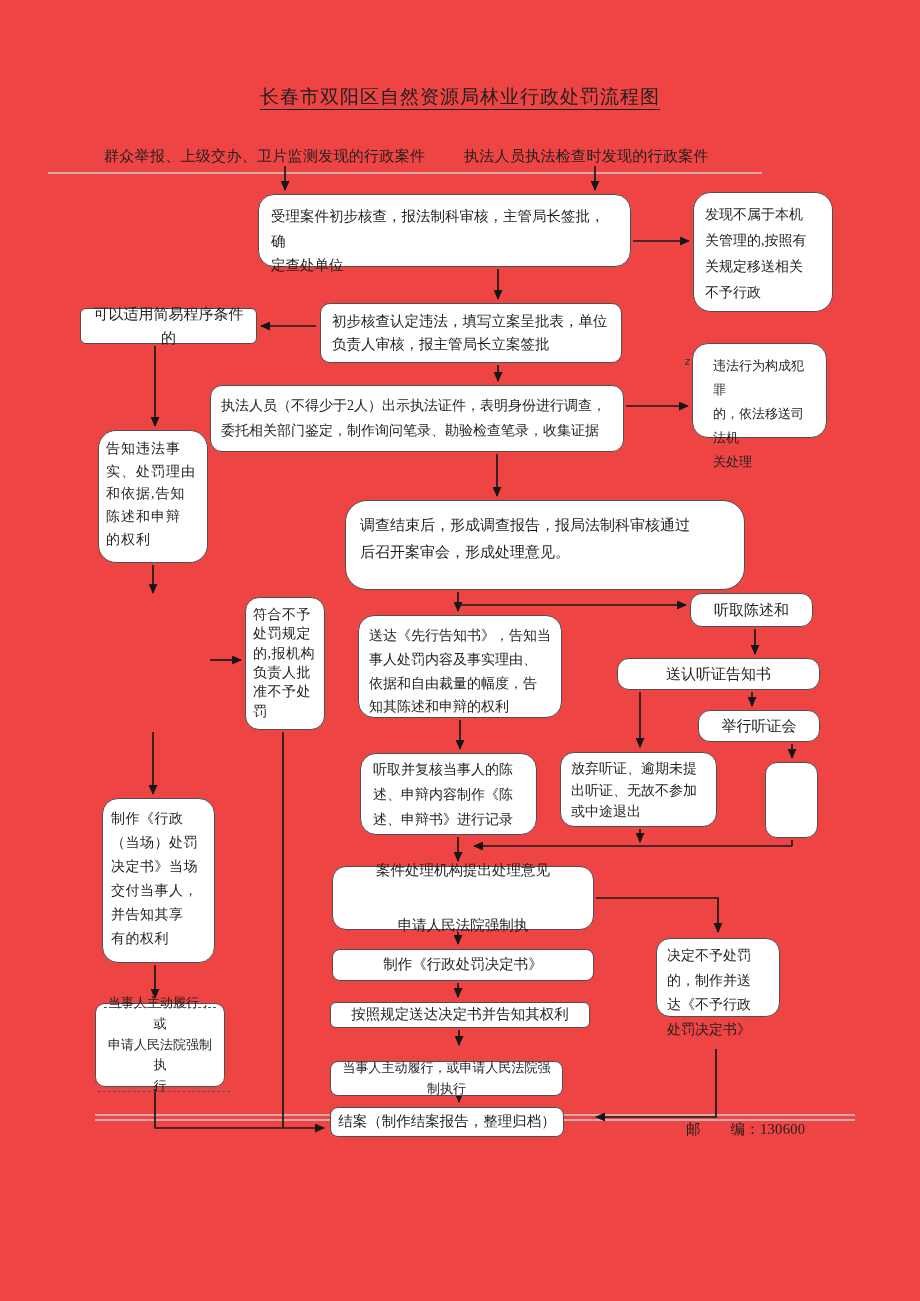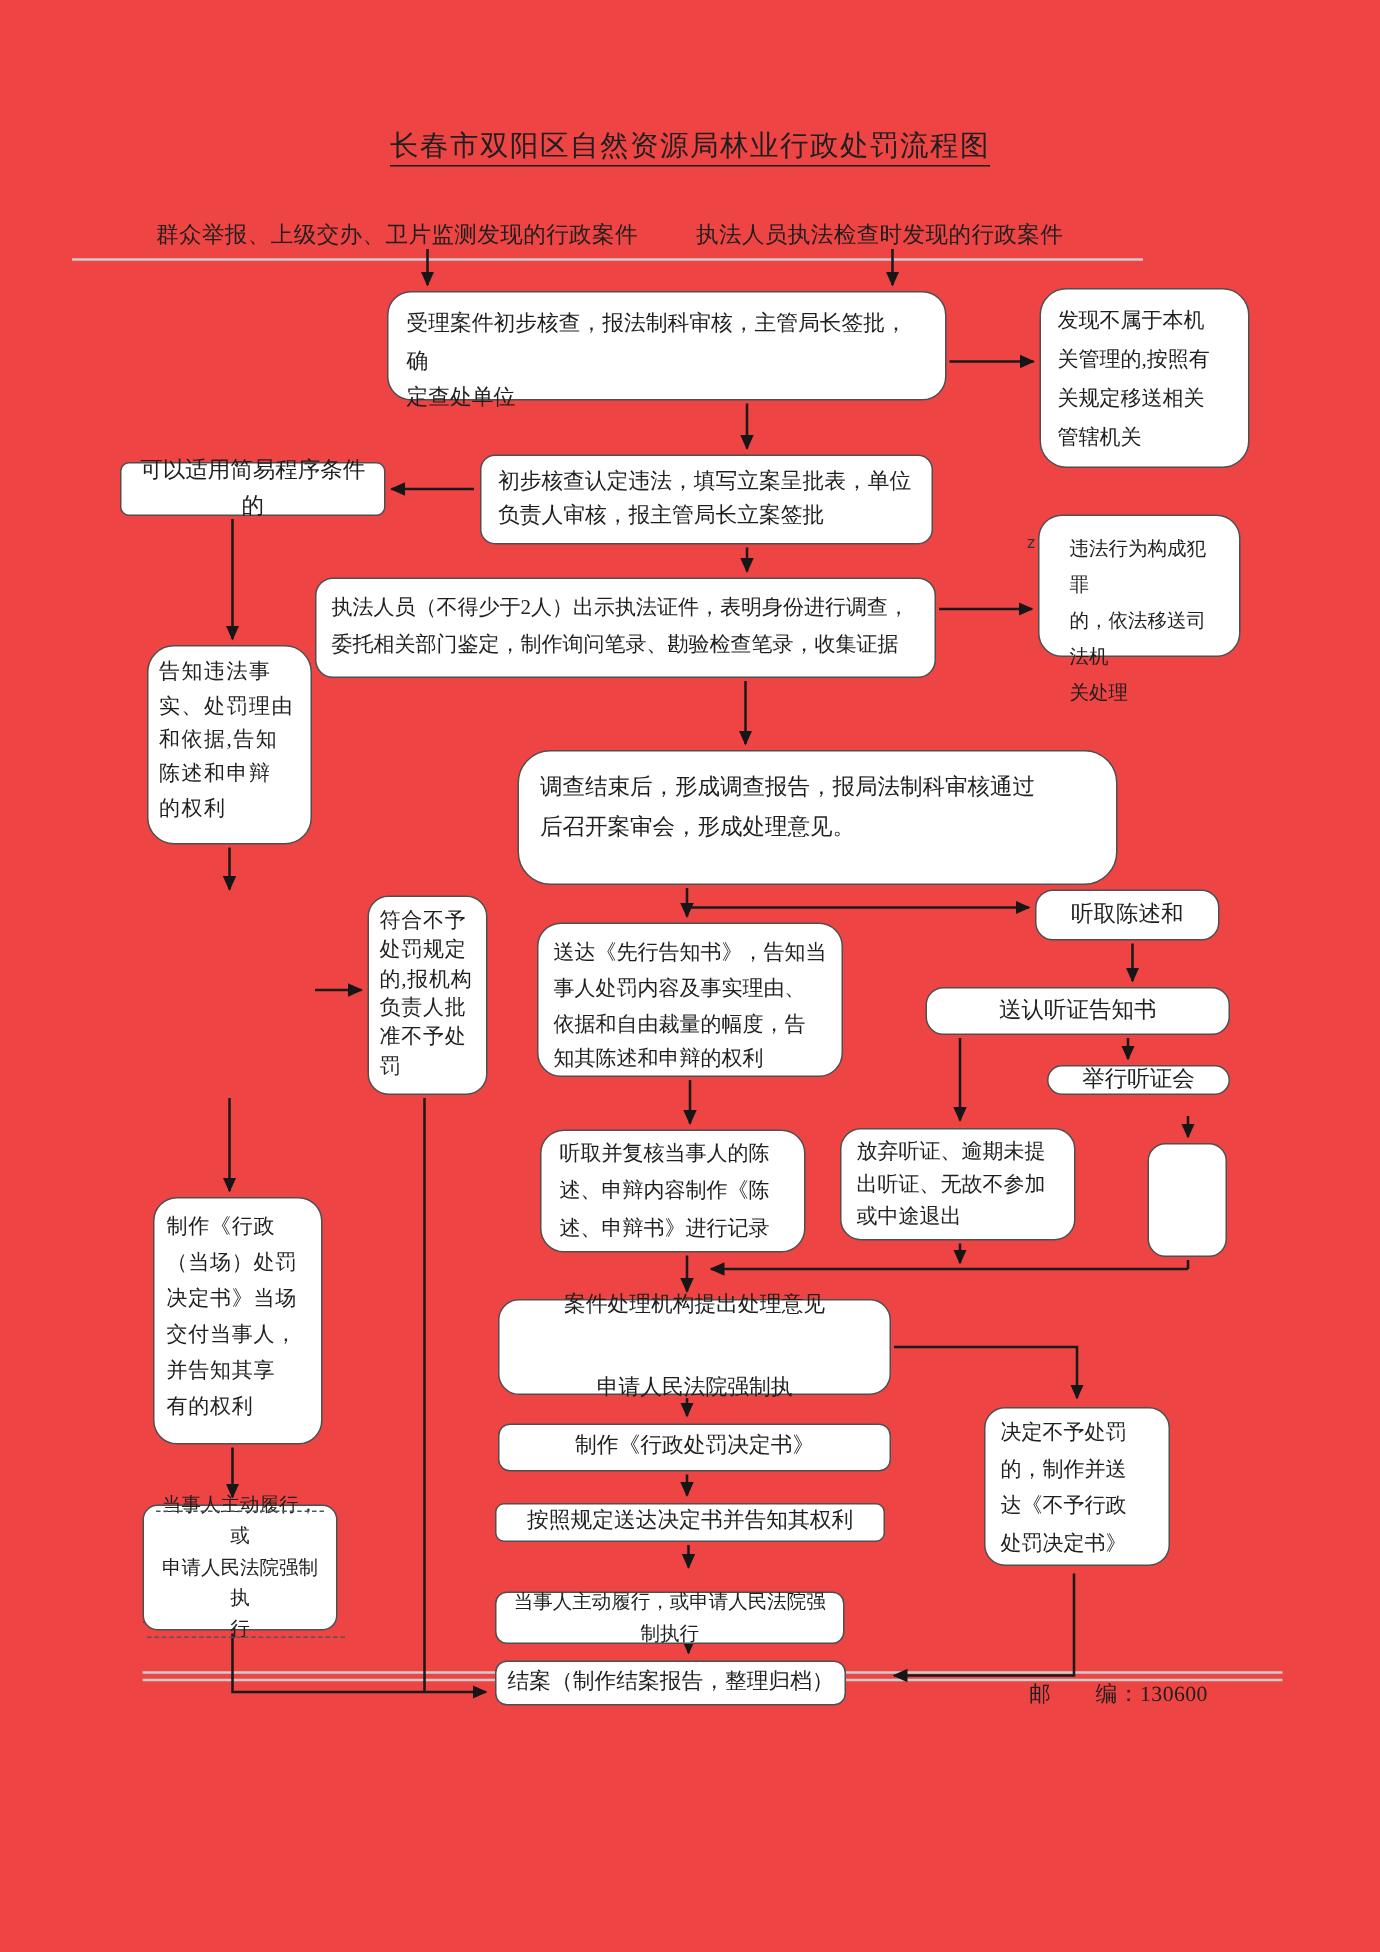--- a/index.html
+++ b/index.html
@@ -33,28 +33,28 @@
   #n-simple{left:80px;top:308px;width:177px;height:36px;border-radius:6px;font-size:15px;}
   #n-investigate{left:210px;top:385px;width:414px;height:67px;border-radius:12px;padding:7px 10px;line-height:1.8;}
   #n-transfer-judicial{left:692px;top:343px;width:135px;height:95px;border-radius:16px;padding:10px 20px;font-size:13px;line-height:1.85;}
   #n-inform-rights{left:98px;top:430px;width:110px;height:133px;border-radius:18px;padding:7px;letter-spacing:1px;line-height:1.62;}
   #n-report{left:345px;top:500px;width:400px;height:90px;border-radius:22px;padding:11px 14px;font-size:15px;line-height:1.8;}
   #n-statement{left:98px;top:597px;width:110px;height:133px;border-radius:18px;padding:7px;letter-spacing:0.5px;line-height:1.38;}
   #n-no-pen-appr{left:245px;top:597px;width:80px;height:133px;border-radius:14px;padding:7px;letter-spacing:0.5px;line-height:1.38;}
   #n-prior-notice{left:358px;top:615px;width:204px;height:103px;border-radius:16px;padding:8px 10px;line-height:1.7;}
   #n-hear-cond{left:690px;top:593px;width:123px;height:34px;border-radius:12px;font-size:15px;}
   #n-hear-notice{left:617px;top:658px;width:203px;height:32px;border-radius:12px;font-size:15px;}
-  #n-hold-hear{left:698px;top:710px;width:122px;height:20px;border-radius:12px;font-size:15px;}
+  #n-hold-hear{left:698px;top:710px;width:122px;height:32px;border-radius:12px;font-size:15px;}
   #n-listen{left:360px;top:753px;width:177px;height:82px;border-radius:16px;padding:3px 12px;line-height:1.8;}
   #n-waive{left:560px;top:752px;width:157px;height:75px;border-radius:14px;padding:5px 10px;line-height:1.55;}
   #n-hear-result{left:765px;top:762px;width:53px;height:76px;border-radius:12px;}
   #n-propose{left:332px;top:866px;width:262px;height:64px;border-radius:14px;font-size:14.5px;line-height:1.9;}
   #n-make-dec{left:332px;top:949px;width:262px;height:32px;border-radius:8px;font-size:14.5px;}
   #n-onsite{left:102px;top:798px;width:113px;height:165px;border-radius:16px;padding:8px;letter-spacing:0.5px;line-height:1.72;}
-  #n-no-pen-dec{left:656px;top:938px;width:124px;height:106px;border-radius:14px;padding:5px 10px;line-height:1.75;}
+  #n-no-pen-dec{left:656px;top:938px;width:124px;height:79px;border-radius:14px;padding:5px 10px;line-height:1.75;}
   #n-deliver{left:330px;top:1002px;width:260px;height:26px;border-radius:6px;font-size:14.5px;}
   #n-vol-center{left:330px;top:1050px;width:233px;height:35px;border-radius:8px;font-size:13px;margin-top:11px;}
   #n-close{left:330px;top:1107px;width:234px;height:30px;border-radius:8px;font-size:14.5px;}
   #n-vol-left{left:95px;top:1003px;width:130px;height:84px;border-radius:10px;font-size:13px;line-height:1.6;white-space:pre-line;text-align:center;
               display:flex;align-items:center;justify-content:center;}
   .dash-top{position:absolute;top:3px;left:8px;right:8px;border-top:1.3px dashed #555;}
   .dash-bottom{position:absolute;bottom:-6px;left:2px;width:103%;border-top:1.3px dashed #555;}
 </style>
 </head>
 <body>
@@ -111,21 +111,21 @@
       <line x1="283" y1="732" x2="283" y2="1128"></line>
       <path d="M716,1049 L716,1117 L596,1117" marker-end="url(#ah)"></path>
     </g>
   </svg>
 
   <div class="nd" id="n-accept">受理案件初步核查，报法制科审核，主管局长签批，确
 定查处单位</div>
   <div class="nd" id="n-transfer-other">发现不属于本机
 关管理的,按照有
 关规定移送相关
-管辖机关</div>
+不予行政</div>
   <div class="nd" id="n-initial-check">初步核查认定违法，填写立案呈批表，单位
 负责人审核，报主管局长立案签批</div>
   <div class="nd c" id="n-simple">可以适用简易程序条件的</div>
   <div class="nd" id="n-investigate">执法人员（不得少于2人）出示执法证件，表明身份进行调查，
 委托相关部门鉴定，制作询问笔录、勘验检查笔录，收集证据</div>
   <div class="nd" id="n-transfer-judicial">违法行为构成犯罪
 的，依法移送司法机
 关处理</div>
   <div class="nd" id="n-inform-rights">告知违法事
 实、处罚理由

